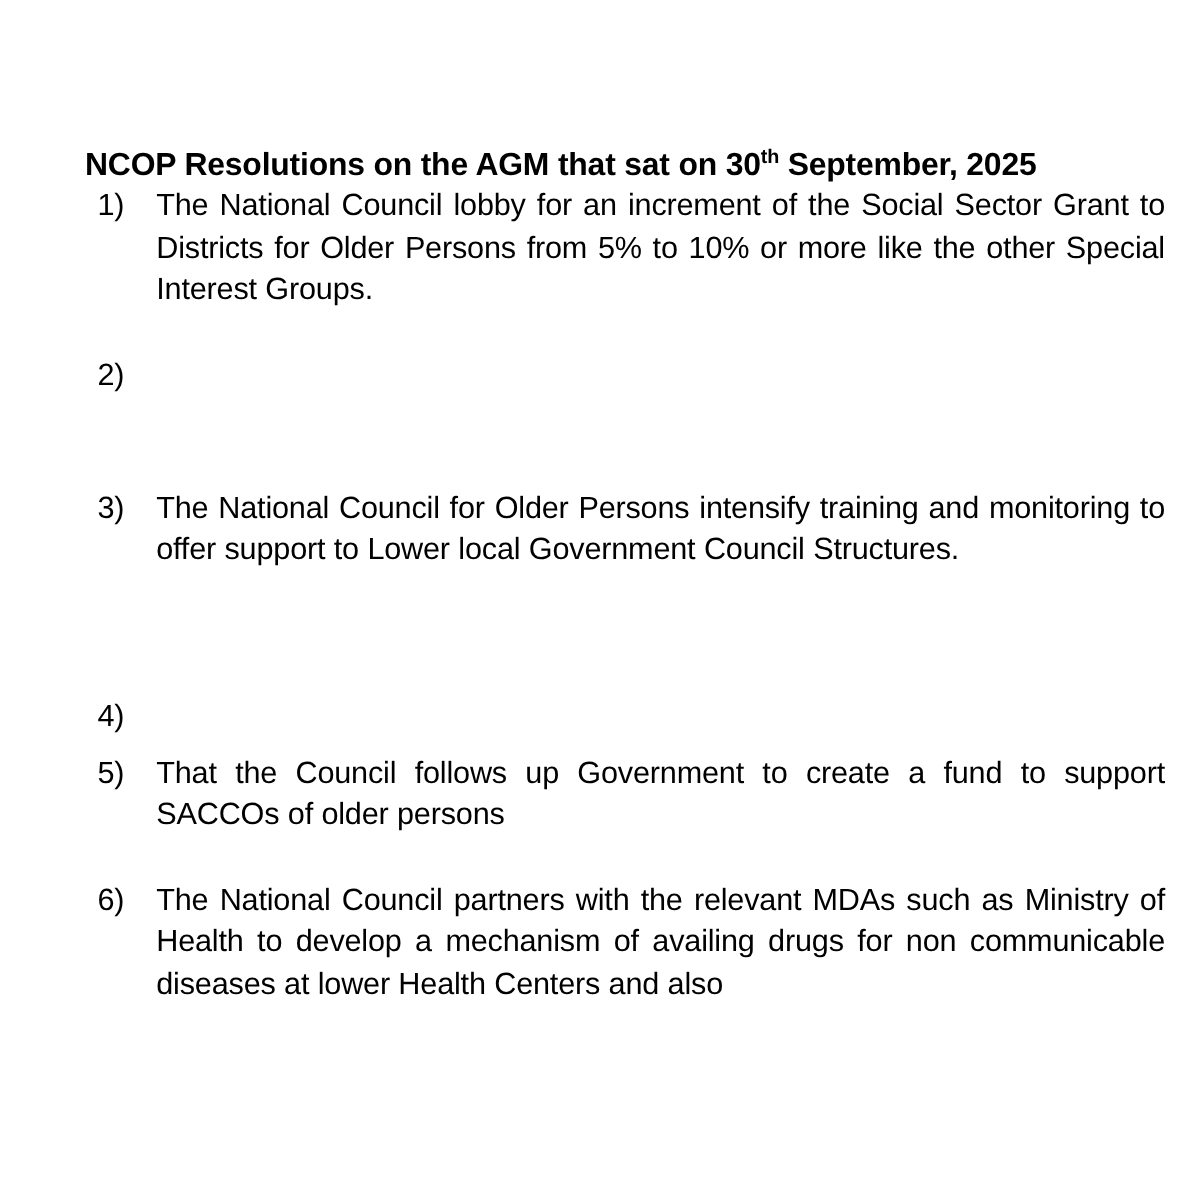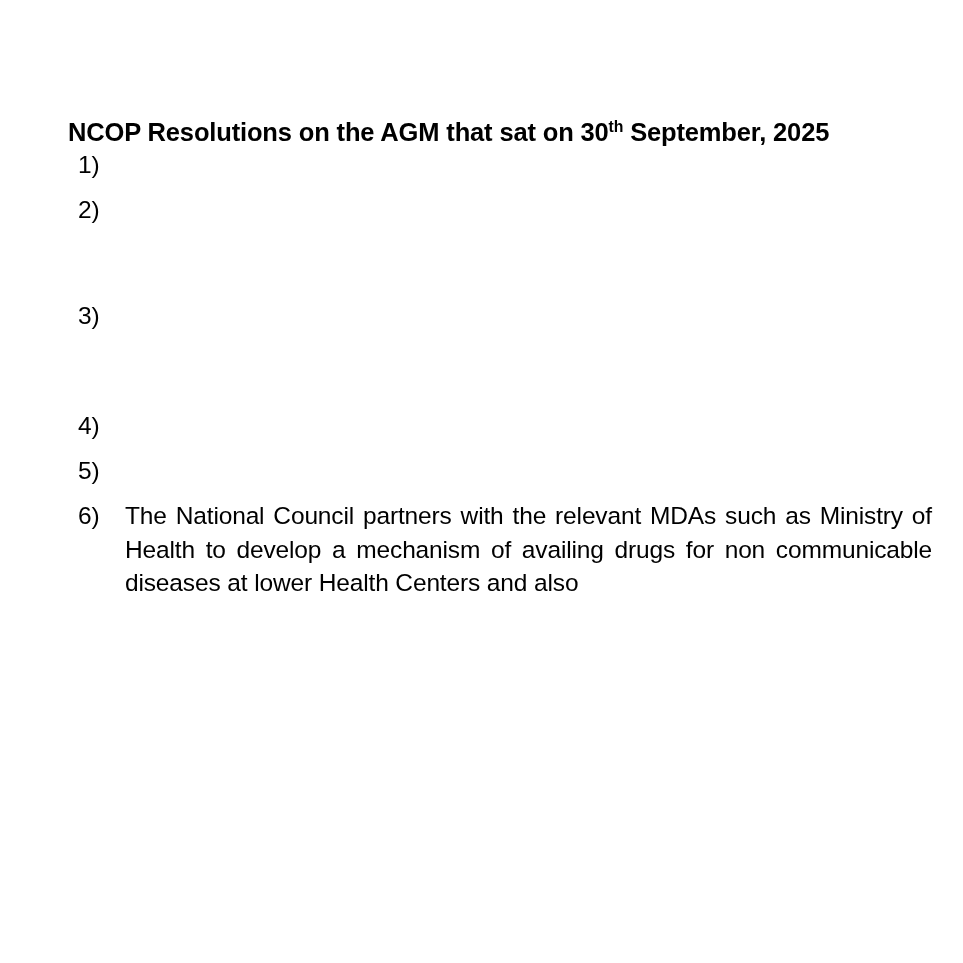--- a/index.html
+++ b/index.html
@@ -90,44 +90,47 @@
 <div id="page">
 
   <div id="doc-body">
 
     <h1 class="doc-title"><span>NCOP Resolutions on the AGM that sat on 30</span><sup>th</sup><span> September, 2025</span></h1>
 
     <ol class="res-list">
 
       <li class="res-item">
         <span class="res-num">1)</span>
+        <span class="res-text">The National Council lobby for an increment of the Social Sector Grant to Districts for Older Persons from 5% to 10% or more like the other Special Interest Groups.</span>
       </li>
 
       <div class="spacer-sm"></div>
 
       <li class="res-item">
         <span class="res-num">2)</span>
       </li>
 
       <div class="spacer-lg"></div>
 
       <li class="res-item">
         <span class="res-num">3)</span>
+        <span class="res-text">The National Council for Older Persons intensify training and monitoring to offer support to Lower local Government Council Structures.</span>
       </li>
 
       <div class="spacer-lg2"></div>
 
       <li class="res-item">
         <span class="res-num">4)</span>
       </li>
 
       <div class="spacer-sm"></div>
 
       <li class="res-item">
         <span class="res-num">5)</span>
+        <span class="res-text">That the Council follows up Government to create a fund to support SACCOs of older persons</span>
       </li>
 
       <div class="spacer-sm"></div>
 
       <li class="res-item">
         <span class="res-num">6)</span>
         <span class="res-text">The National Council partners with the relevant MDAs such as Ministry of Health to develop a mechanism of availing drugs for non communicable diseases at lower Health Centers and also</span>
       </li>
 
     </ol>

